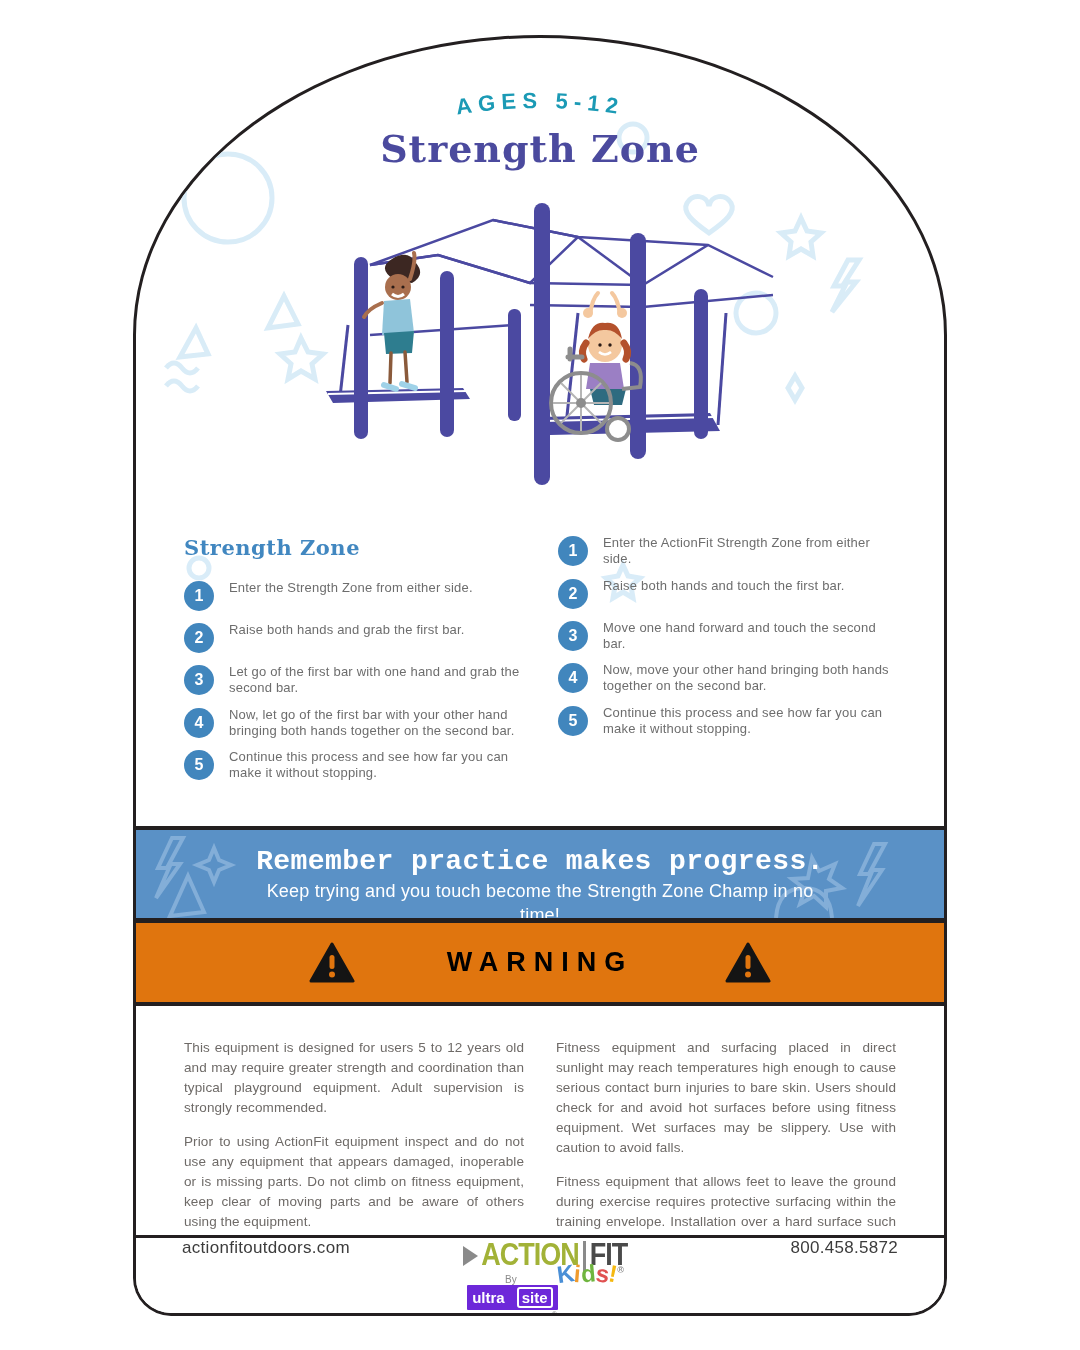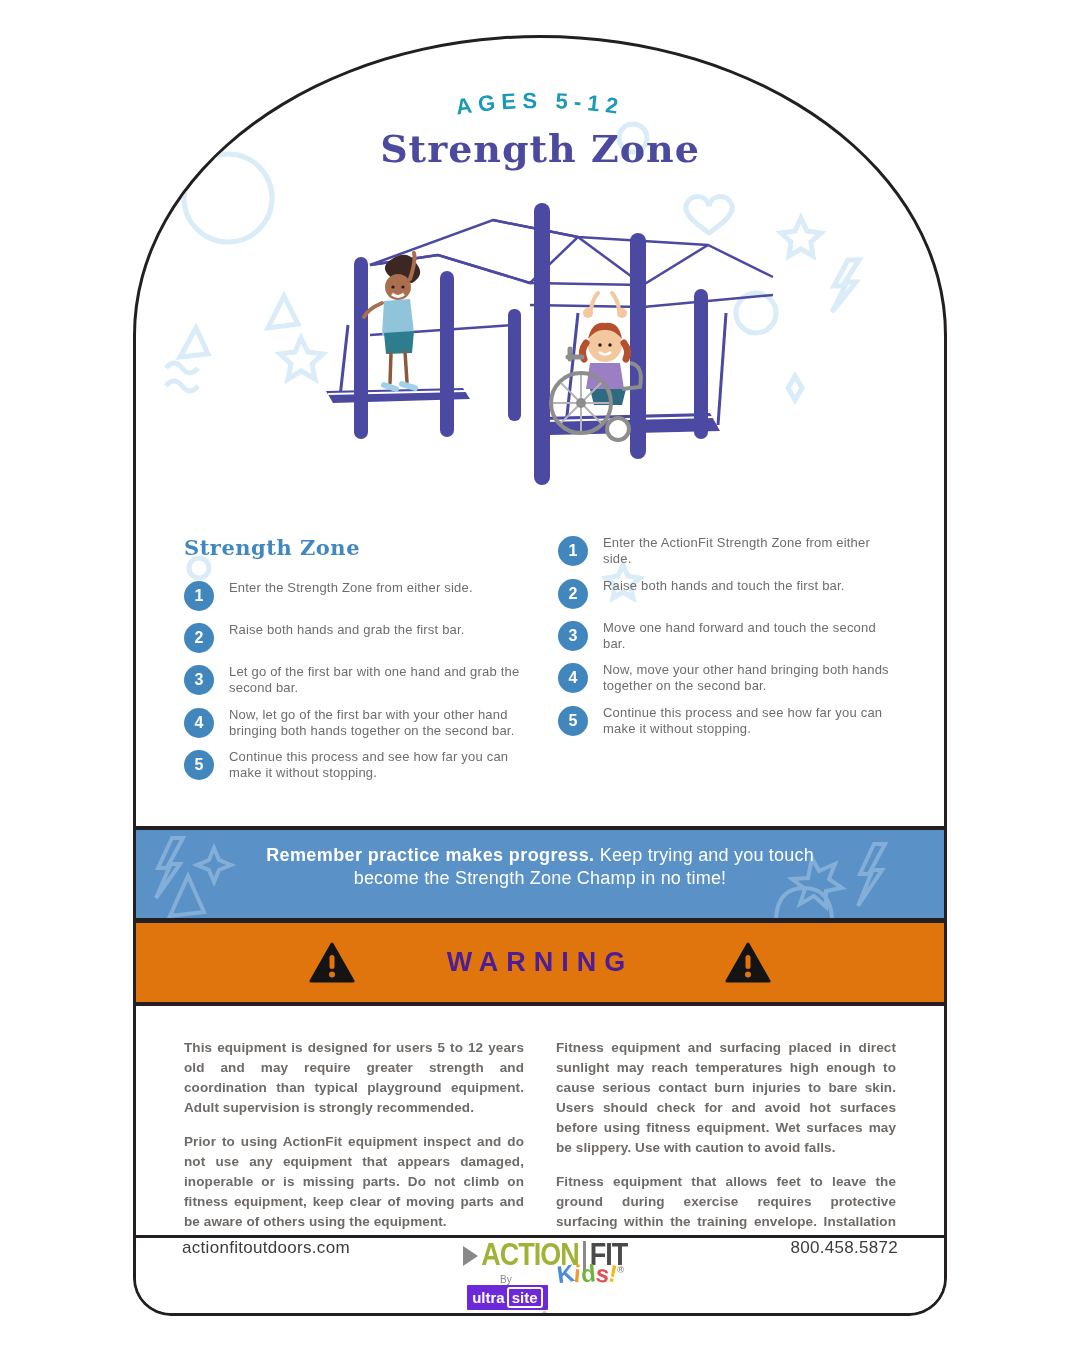--- a/index.html
+++ b/index.html
@@ -31,33 +31,33 @@
   .col-heading { font-family:"DejaVu Serif", serif; font-weight:bold; font-size:21px; color:#4187c0; letter-spacing:0.5px; margin-bottom:20px; }
   .step { display:flex; gap:15px; margin-bottom:11px; }
   .step-num { flex:0 0 30px; width:30px; height:30px; border-radius:50%; background:#4186bd; color:#ffffff;
               font-weight:bold; font-size:16px; display:flex; align-items:center; justify-content:center; margin-top:1px; }
   .step-text { font-size:13px; line-height:1.22; color:#6d6d6d; letter-spacing:0.2px; }
 
   
   .banner { position:absolute; left:0; top:788px; width:100%; height:92px; background:#5a91c6; border-top:4px solid #231f20; z-index:3; overflow:hidden; }
   .banner-shapes { position:absolute; left:0; top:0; width:100%; height:100%; }
   .banner-text { position:relative; max-width:570px; margin:14px auto 0; text-align:center; color:#ffffff; font-size:18px; line-height:1.3; letter-spacing:0.2px; }
-  .banner-text strong { font-family:Liberation Sans, sans-serif; font-weight:bold; font-size:18px; letter-spacing:0.4px; }
+  .banner-text strong { font-family:Liberation Mono, monospace; font-weight:bold; font-size:28px; letter-spacing:0.4px; }
 
   
   .warn-band { position:absolute; left:0; top:880px; width:100%; height:88px; background:#e0750e;
                border-top:5px solid #231f20; border-bottom:4px solid #231f20;
                display:flex; align-items:center; justify-content:center; gap:92px; z-index:3; }
-  .warn-label { font-weight:bold; font-size:27px; letter-spacing:8px; color:#4c1d95; }
+  .warn-label { font-weight:bold; font-size:27px; letter-spacing:8px; color:#000000; }
   .warn-tri { display:block; }
 
   
   .warn-text { position:absolute; left:0; top:968px; width:100%; padding:32px 48px 0; display:flex; gap:32px; z-index:2; }
   .warn-col { flex:1; }
-  .warn-col p { font-size:13.5px; line-height:1.48; color:#6e6a67; text-align:justify; margin-bottom:14px; letter-spacing:0.1px;font-weight:bold; }
+  .warn-col p { font-size:13.5px; line-height:1.48; color:#6e6a67; text-align:justify; margin-bottom:14px; letter-spacing:0.1px; }
 
   
   .footer { position:absolute; left:0; bottom:0; width:100%; height:78px; border-top:3px solid #231f20;
             display:flex; align-items:flex-start; justify-content:space-between; padding:0 46px; z-index:3; background:#ffffff; }
   .footer-site, .footer-phone { font-size:17px; color:#3c3c3c; letter-spacing:0.3px; }
 
   .logo { position:relative; width:210px; height:64px; margin-right:40px; }
   .logo-row1 { position:absolute; left:18px; top:2px; display:flex; align-items:center; }
   .play-tri { width:0; height:0; border-left:15px solid #8a8a8a; border-top:10px solid transparent; border-bottom:10px solid transparent; margin-right:3px; }
   .logo-action { font-weight:bold; font-size:27px; color:#a2b237; letter-spacing:-1px; transform:scaleY(1.15); }
@@ -67,21 +67,21 @@
   .logo-kids span { display:inline-block; }
   .k0 { color:#4a8fd6; transform:rotate(-8deg); }
   .k1 { color:#f09b2e; transform:rotate(5deg); }
   .k2 { color:#6fb53f; transform:rotate(-5deg); }
   .k3 { color:#e05252; transform:rotate(7deg); }
   .k4 { color:#f5b80f; transform:rotate(11deg); }
   .kids-reg { font-size:9px; color:#8a8a8a; vertical-align:super; transform:none !important; }
   .logo-row2 { position:absolute; left:22px; top:36px; display:flex; align-items:center;flex-direction:column; }
   .logo-by { font-size:10px; color:#8a8a8a; margin-right:3px; }
   .ultrasite { background:#6d28d9; border-radius:1px; padding:2px 5px; color:#ffffff; font-weight:bold; font-size:15px; display:flex; align-items:center; }
-  .ultrasite .site { border:2px solid #ffffff; border-radius:3px; padding:0 3px; margin-left:2px; }
+  .ultrasite .site { border:2px solid #ffffff; border-radius:3px; padding:0 3px; margin-left:12px; }
   .site-reg { font-size:8px; color:#8a8a8a; margin-left:1px; align-self:flex-end; }
 </style>
 </head>
 <body>
 
 <div class="canvas">
   <div class="sign">
 
     <svg class="bg-shapes" viewBox="0 0 808 1275" fill="none">
       <g stroke="#d5eaf7" stroke-width="5" opacity="0.9">

